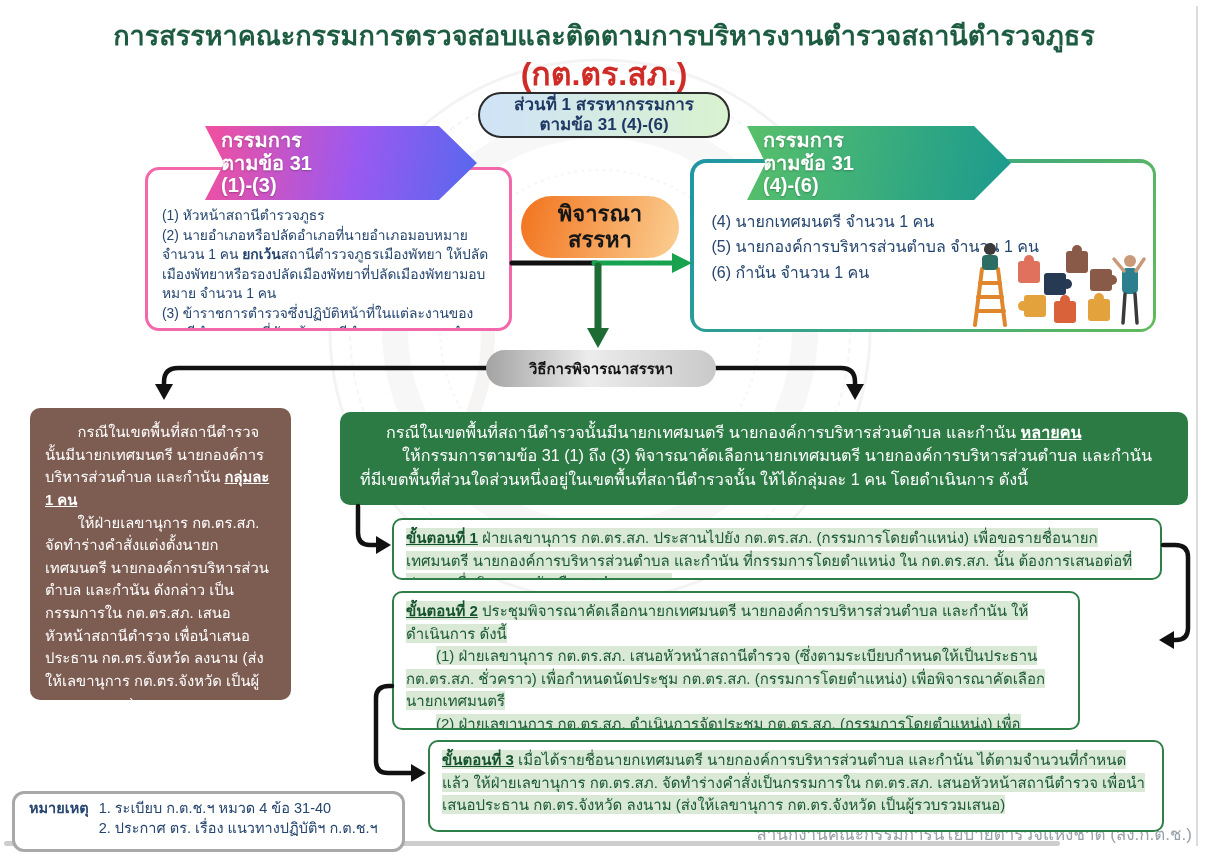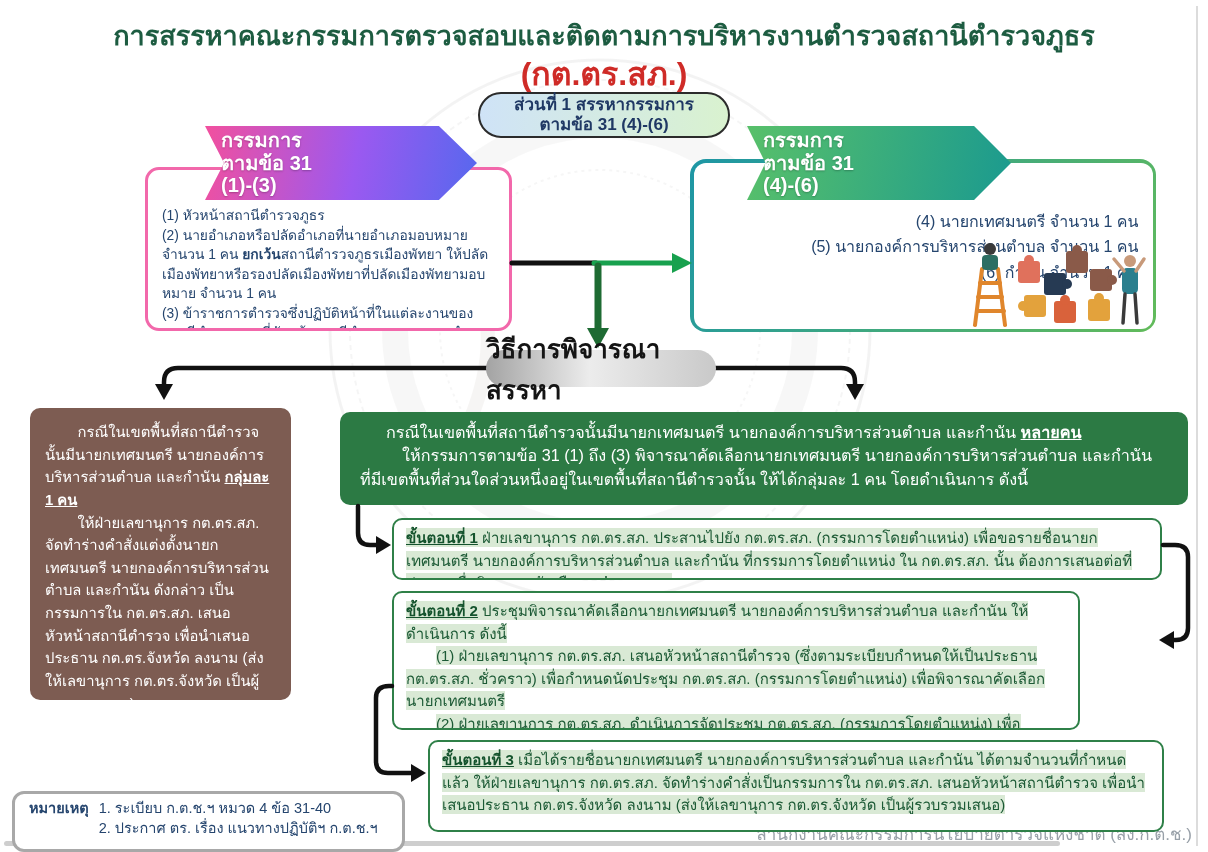--- a/index.html
+++ b/index.html
@@ -22,33 +22,33 @@
     text-shadow:0 1px 2px rgba(0,0,0,.25); padding-left:16px; }
   .banner-left { left:205px; top:126px; width:272px; height:74px;
     background:linear-gradient(100deg,#f2509e 0%,#9b59f0 55%,#5668ee 100%); }
   .banner-right { left:747px; top:126px; width:264px; height:74px;
     background:linear-gradient(100deg,#58c06a 0%,#1b9a8f 100%); }
 
   .box-left { left:145px; top:167px; width:367px; height:164px; background:#fff; border:3px solid #f268ab; border-radius:14px;
     z-index:4; padding:36px 12px 6px 14px; font-size:13.8px; line-height:1.42; color:#25456e; overflow:hidden; }
 
   .box-right-outer { left:690px; top:159px; width:466px; height:173px; border-radius:16px; padding:3.5px;
-    background:linear-gradient(120deg,#1d96a5 0%,#62bb5a 100%); z-index:4;text-align:right; }
+    background:linear-gradient(120deg,#1d96a5 0%,#62bb5a 100%); z-index:4; }
   .box-right-inner { width:100%; height:100%; background:#fff; border-radius:12px; position:relative;
     padding:46px 14px 6px 18px; font-size:16px; line-height:1.6; color:#25456e; overflow:hidden; }
   .puzzle { position:absolute; right:6px; bottom:2px; }
 
   .consider-badge { left:521px; top:196px; width:158px; height:62px; border-radius:31px;
     background:linear-gradient(105deg,#f2731d 0%,#fbcf92 100%); z-index:6;
     display:flex; flex-direction:column; align-items:center; justify-content:center;
     font-size:22px; font-weight:bold; color:#161616; line-height:1.18; }
 
   .method-badge { left:486px; top:350px; width:230px; height:37px; border-radius:19px;
     background:linear-gradient(90deg,#a3a3a3 0%,#ececec 45%,#c9c9c9 100%); z-index:6;
-    display:flex; align-items:center; justify-content:center; font-size:26px; font-weight:bold; color:#141414; }
+    display:flex; align-items:center; justify-content:center; font-size:15px; font-weight:bold; color:#141414; }
 
   .brown-box { left:30px; top:408px; width:261px; height:292px; background:#7d5c52; border-radius:10px; z-index:4;
     color:#ffffff; font-size:14.8px; line-height:1.53; padding:13px 15px; overflow:hidden; }
   .brown-box p { text-indent:2.2em; }
 
   .green-box { left:340px; top:412px; width:848px; height:93px; background:#2c7a44; border-radius:10px; z-index:4;
     color:#ffffff; font-size:16.2px; line-height:1.45; padding:9px 22px 6px 20px; overflow:hidden; }
   .green-box .p1 { text-indent:1.6em; }
   .green-box .p2 { text-indent:2.6em; }
 
@@ -101,20 +101,24 @@
     <div>กรรมการ</div>
     <div>ตามข้อ 31</div>
     <div>(1)-(3)</div>
   </div>
   <div class="abs box-left">
     <div><span>(1) หัวหน้าสถานีตำรวจภูธร</span></div>
     <div><span>(2) นายอำเภอหรือปลัดอำเภอที่นายอำเภอมอบหมาย จำนวน 1 คน </span><b>ยกเว้น</b><span>สถานีตำรวจภูธรเมืองพัทยา ให้ปลัดเมืองพัทยาหรือรองปลัดเมืองพัทยาที่ปลัดเมืองพัทยามอบหมาย จำนวน 1 คน</span></div>
     <div><span>(3) ข้าราชการตำรวจซึ่งปฏิบัติหน้าที่ในแต่ละงานของสถานีตำรวจตามที่หัวหน้าสถานีตำรวจมอบหมาย จำนวนไม่เกิน 4 คน</span></div>
   </div>
 
+  <div class="abs consider-badge">
+    <div>พิจารณา</div>
+    <div>สรรหา</div>
+  </div>
 
   <div class="abs banner banner-right">
     <div>กรรมการ</div>
     <div>ตามข้อ 31</div>
     <div>(4)-(6)</div>
   </div>
   <div class="abs box-right-outer">
     <div class="box-right-inner">
       <div>(4) นายกเทศมนตรี จำนวน 1 คน</div>
       <div>(5) นายกองค์การบริหารส่วนตำบล จำนวน 1 คน</div>

